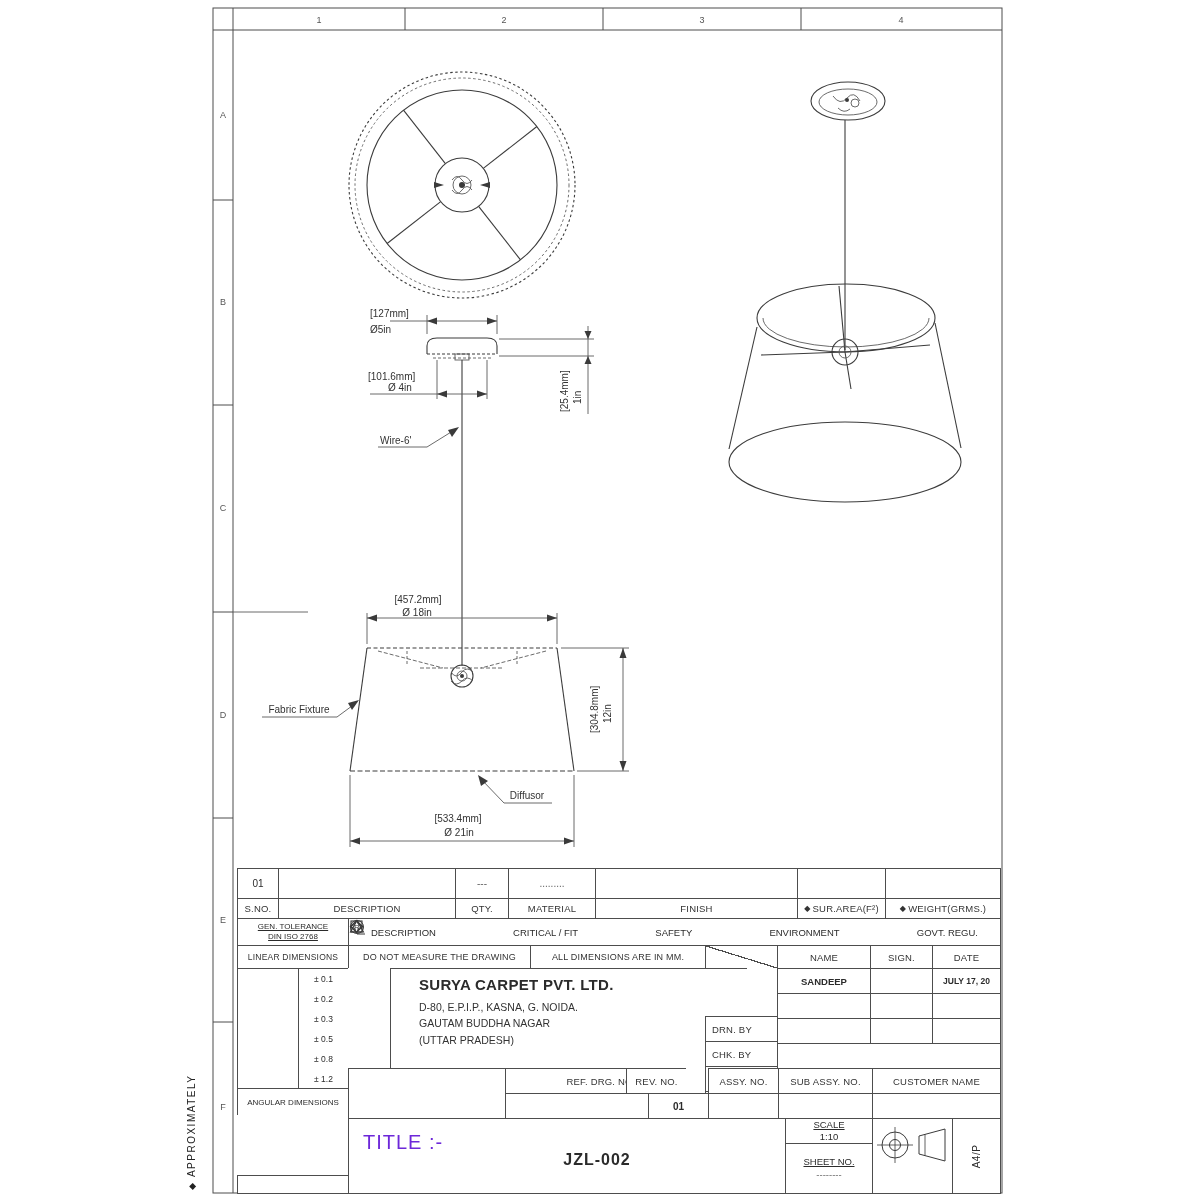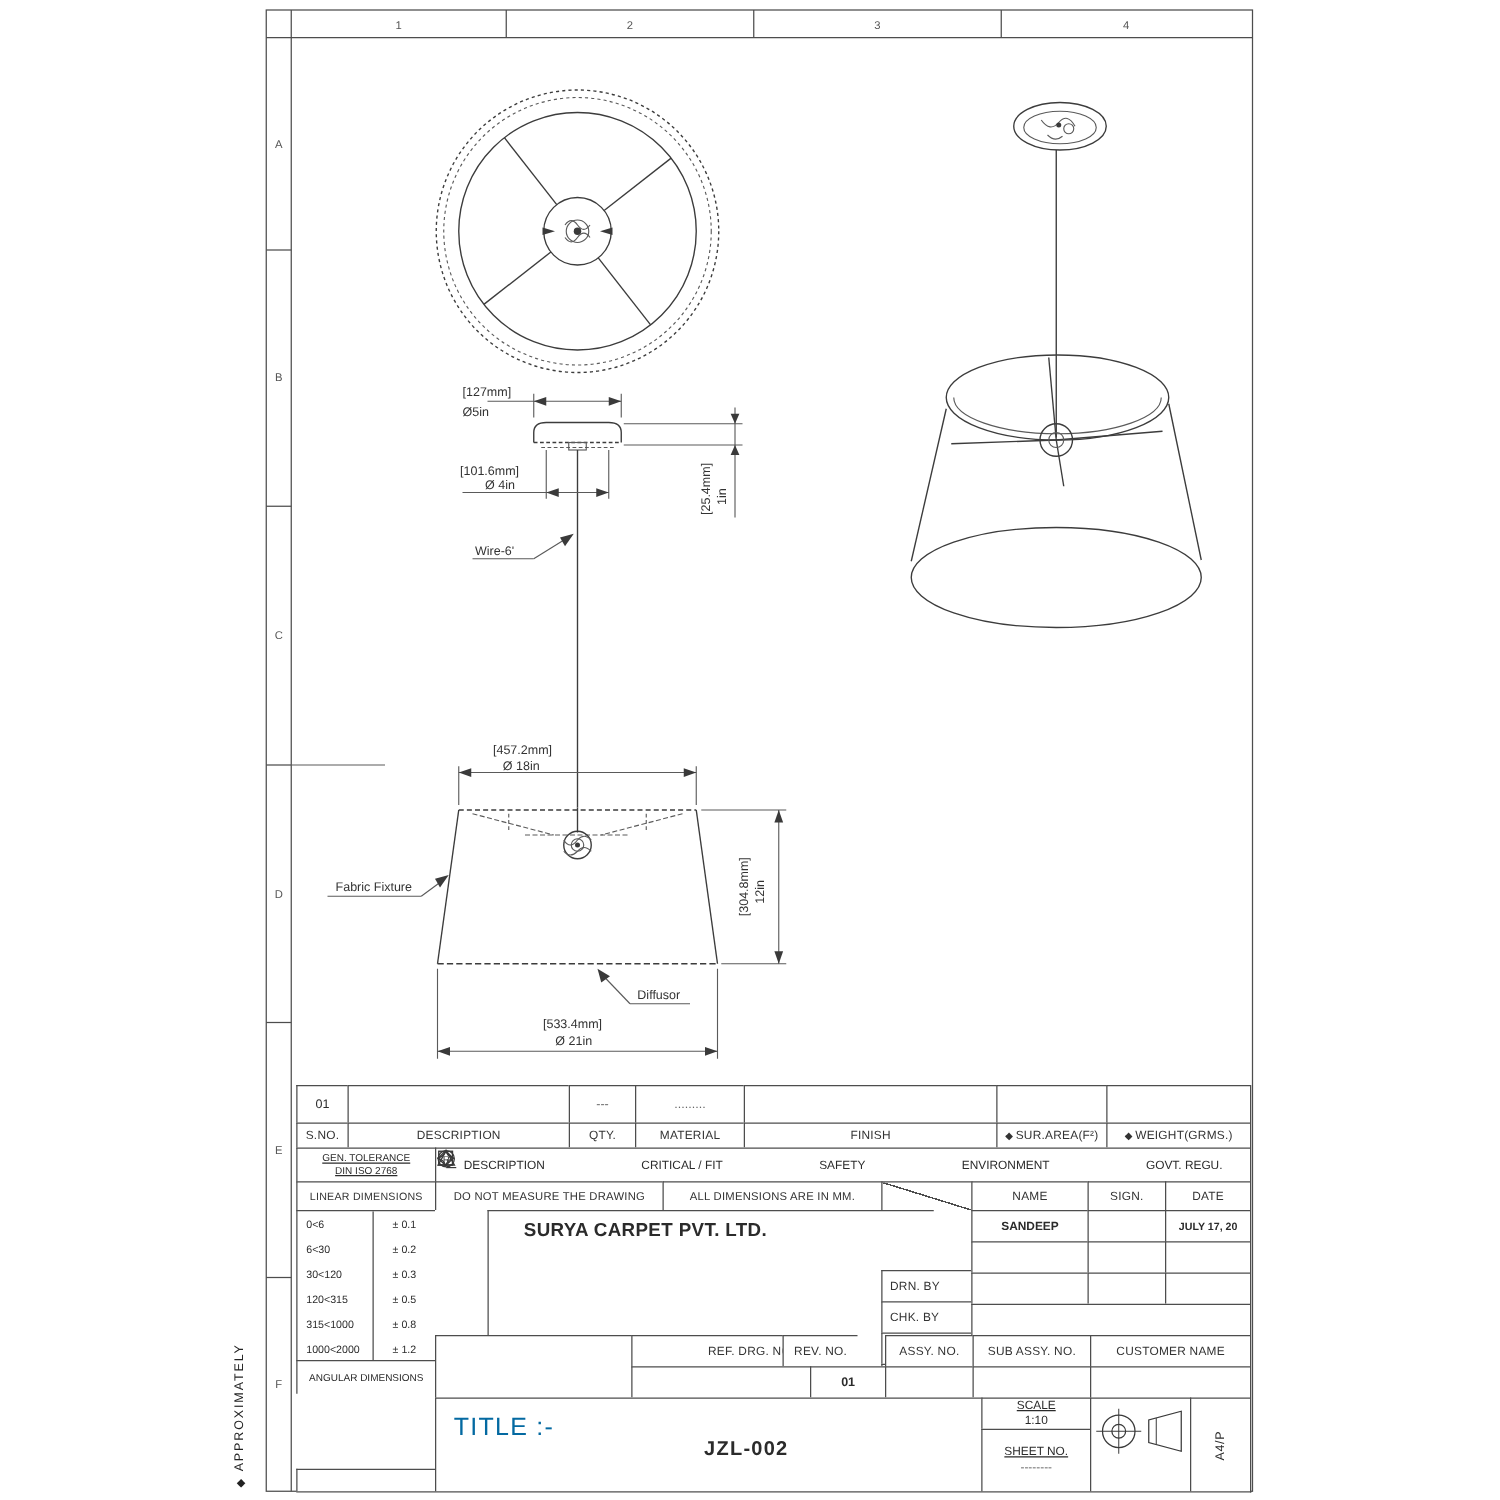--- a/index.html
+++ b/index.html
@@ -29,21 +29,21 @@
   .tolhead{font-size:8px;text-align:center;line-height:1.25;}
   .tolcol{position:absolute;box-sizing:border-box;font-size:8.5px;}
   .tolcol .r{height:20px;display:flex;align-items:center;padding-left:7px;}
   .tolcol .rc{height:20px;display:flex;align-items:center;justify-content:center;}
   .tolcol .a{height:12px;display:flex;align-items:center;padding-left:7px;font-size:8px;}
   .tolcol .ac{height:12px;display:flex;align-items:center;justify-content:center;font-size:8px;}
   .vline{position:absolute;width:1px;background:#4d4d4d;}
   .company{align-items:flex-start;justify-content:flex-start;padding:7px 0 0 28px;flex-direction:column;display:flex;}
   .cname{font-size:15px;font-weight:bold;letter-spacing:0.3px;}
   .caddr{font-size:10.5px;line-height:1.55;margin-top:6px;color:#333;}
-  .titlelabel{position:absolute;left:14px;top:12px;font-size:20px;letter-spacing:1px;color:#0369a1;}
+  .titlelabel{position:absolute;left:14px;top:12px;font-size:20px;letter-spacing:1px;color:#6d28d9;}
   .titleval{position:absolute;left:60px;right:0;top:32px;text-align:center;font-size:16px;font-weight:bold;letter-spacing:1px;}
   .u{text-decoration:underline;}
   .scalebox{flex-direction:column;display:flex;line-height:1.3;font-size:9.5px;}
   .a4{transform:rotate(-90deg);font-size:10px;letter-spacing:0.5px;}
   .marginnote{position:absolute;left:186px;top:1190px;width:150px;transform:rotate(-90deg);
       transform-origin:0 0;font-size:10px;letter-spacing:1.5px;color:#222;display:flex;align-items:center;gap:6px;}
 </style>
 </head>
 <body>
 
@@ -285,42 +285,39 @@
     <div class="c hd" style="left:0;top:77px;width:111px;height:23px;font-size:8.5px;">LINEAR DIMENSIONS</div>
     <div class="c hd" style="left:111px;top:77px;width:182px;height:23px;font-size:9px;">DO NOT MEASURE THE DRAWING</div>
     <div class="c hd" style="left:293px;top:77px;width:175px;height:23px;font-size:9px;">ALL DIMENSIONS ARE IN MM.</div>
     <div class="c diag" style="left:468px;top:77px;width:72px;height:23px;"></div>
     <div class="c hd" style="left:540px;top:77px;width:93px;height:23px;">NAME</div>
     <div class="c hd" style="left:633px;top:77px;width:62px;height:23px;">SIGN.</div>
     <div class="c hd" style="left:695px;top:77px;width:68px;height:23px;">DATE</div>
 
     <div class="c" style="left:0;top:100px;width:111px;height:120px;">
       <div class="vline" style="left:60px;top:0;height:120px;"></div>
-      <div class="tolcol" style="left:0;top:0;width:60px;">
-        <div class="r">0&lt;6</div>
-        <div class="r">6&lt;30</div>
-        <div class="r">30&lt;120</div>
-        <div class="r">120&lt;315</div>
-        <div class="r">315&lt;1000</div>
-        <div class="r">1000&lt;2000</div>
-      </div>
       <div class="tolcol" style="left:60px;top:0;width:51px;">
         <div class="rc">± 0.1</div>
         <div class="rc">± 0.2</div>
         <div class="rc">± 0.3</div>
         <div class="rc">± 0.5</div>
         <div class="rc">± 0.8</div>
         <div class="rc">± 1.2</div>
       </div>
     </div>
     <div class="c" style="left:0;top:220px;width:111px;height:27px;font-size:8px;">ANGULAR DIMENSIONS</div>
     <div class="c" style="left:0;top:307px;width:111px;height:18px;"></div>
 
     <div class="c company" style="left:111px;top:100px;width:357px;height:100px;margin-left:42px;">
       <div class="cname">SURYA CARPET PVT. LTD.</div>
+      <div class="caddr">
+        <div>D-80, E.P.I.P., KASNA, G. NOIDA.</div>
+        <div>GAUTAM BUDDHA NAGAR</div>
+        <div>(UTTAR PRADESH)</div>
+      </div>
     </div>
 
     <div class="c left hd" style="left:468px;top:100px;width:72px;height:25px;">DRN. BY</div>
     <div class="c bold" style="left:540px;top:100px;width:93px;height:25px;font-size:9.5px;">SANDEEP</div>
     <div class="c" style="left:633px;top:100px;width:62px;height:25px;"></div>
     <div class="c bold" style="left:695px;top:100px;width:68px;height:25px;font-size:8.5px;">JULY 17, 20</div>
 
     <div class="c left hd" style="left:468px;top:125px;width:72px;height:25px;">CHK. BY</div>
     <div class="c" style="left:540px;top:125px;width:93px;height:25px;"></div>
     <div class="c" style="left:633px;top:125px;width:62px;height:25px;"></div>

